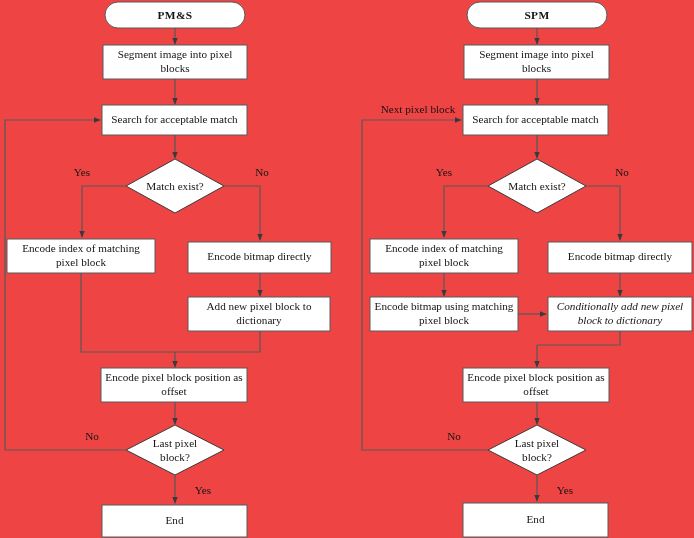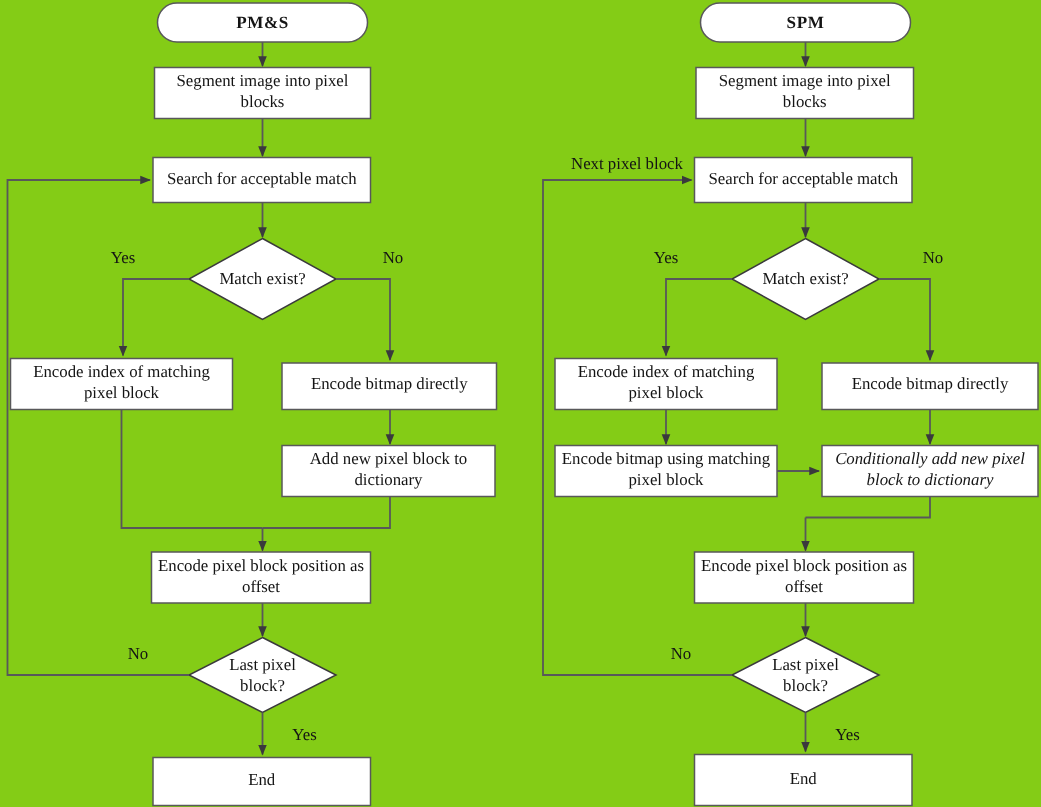--- a/index.html
+++ b/index.html
@@ -4,21 +4,21 @@
 <style>
   html, body {
     margin: 0;
     padding: 0;
     background: #ffffff;
   }
   #canvas {
     position: relative;
     width: 694px;
     height: 538px;
-    background: #84cc16;
+    background: #ef4444;
     font-family: "Liberation Serif", "DejaVu Serif", serif;
     overflow: hidden;
   }
   svg.flow {
     position: absolute;
     left: 0;
     top: 0;
     width: 694px;
     height: 538px;
   }

